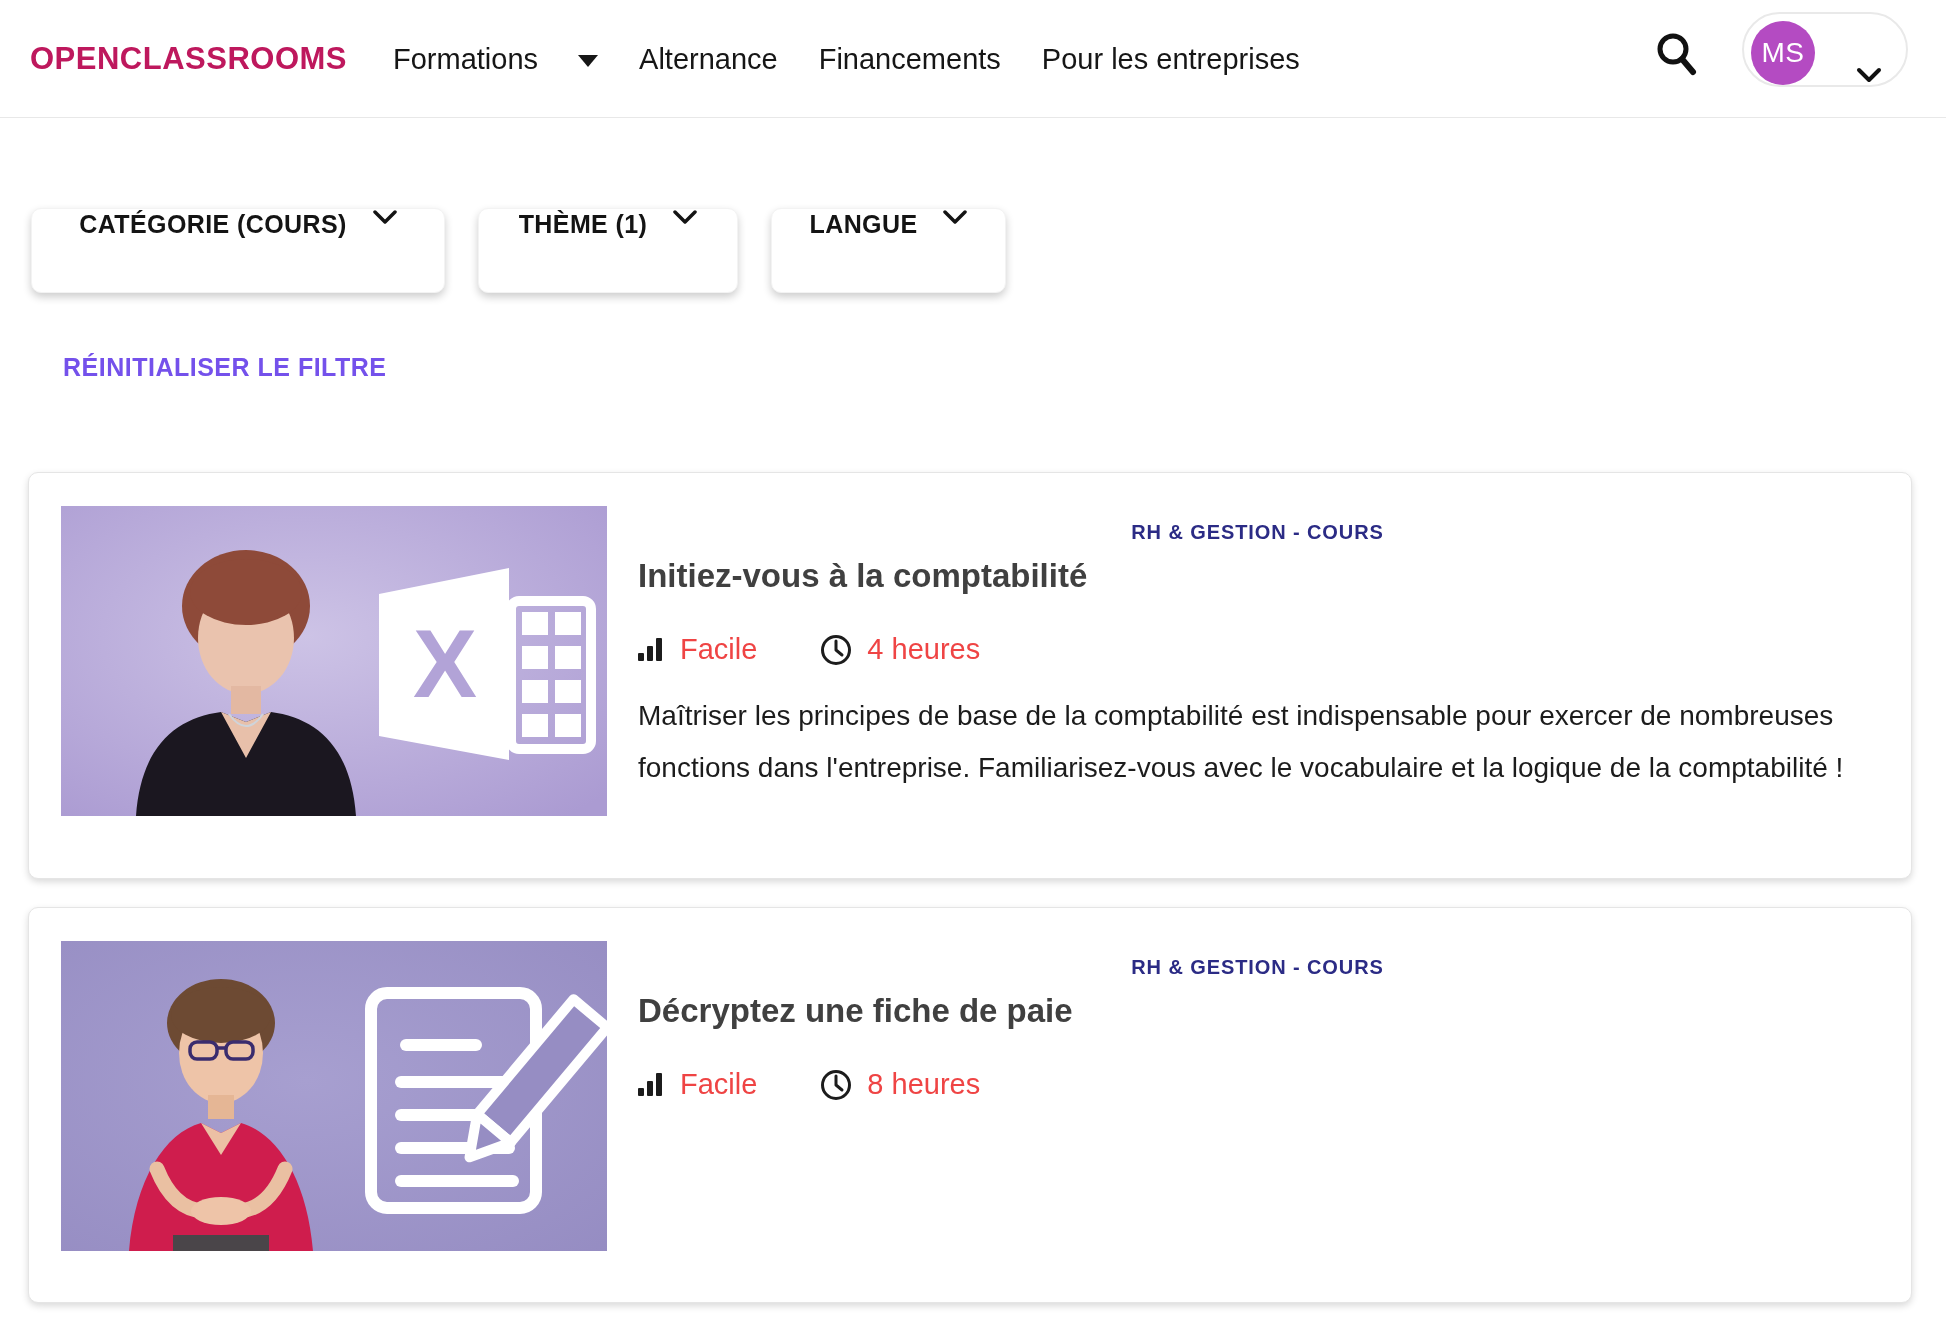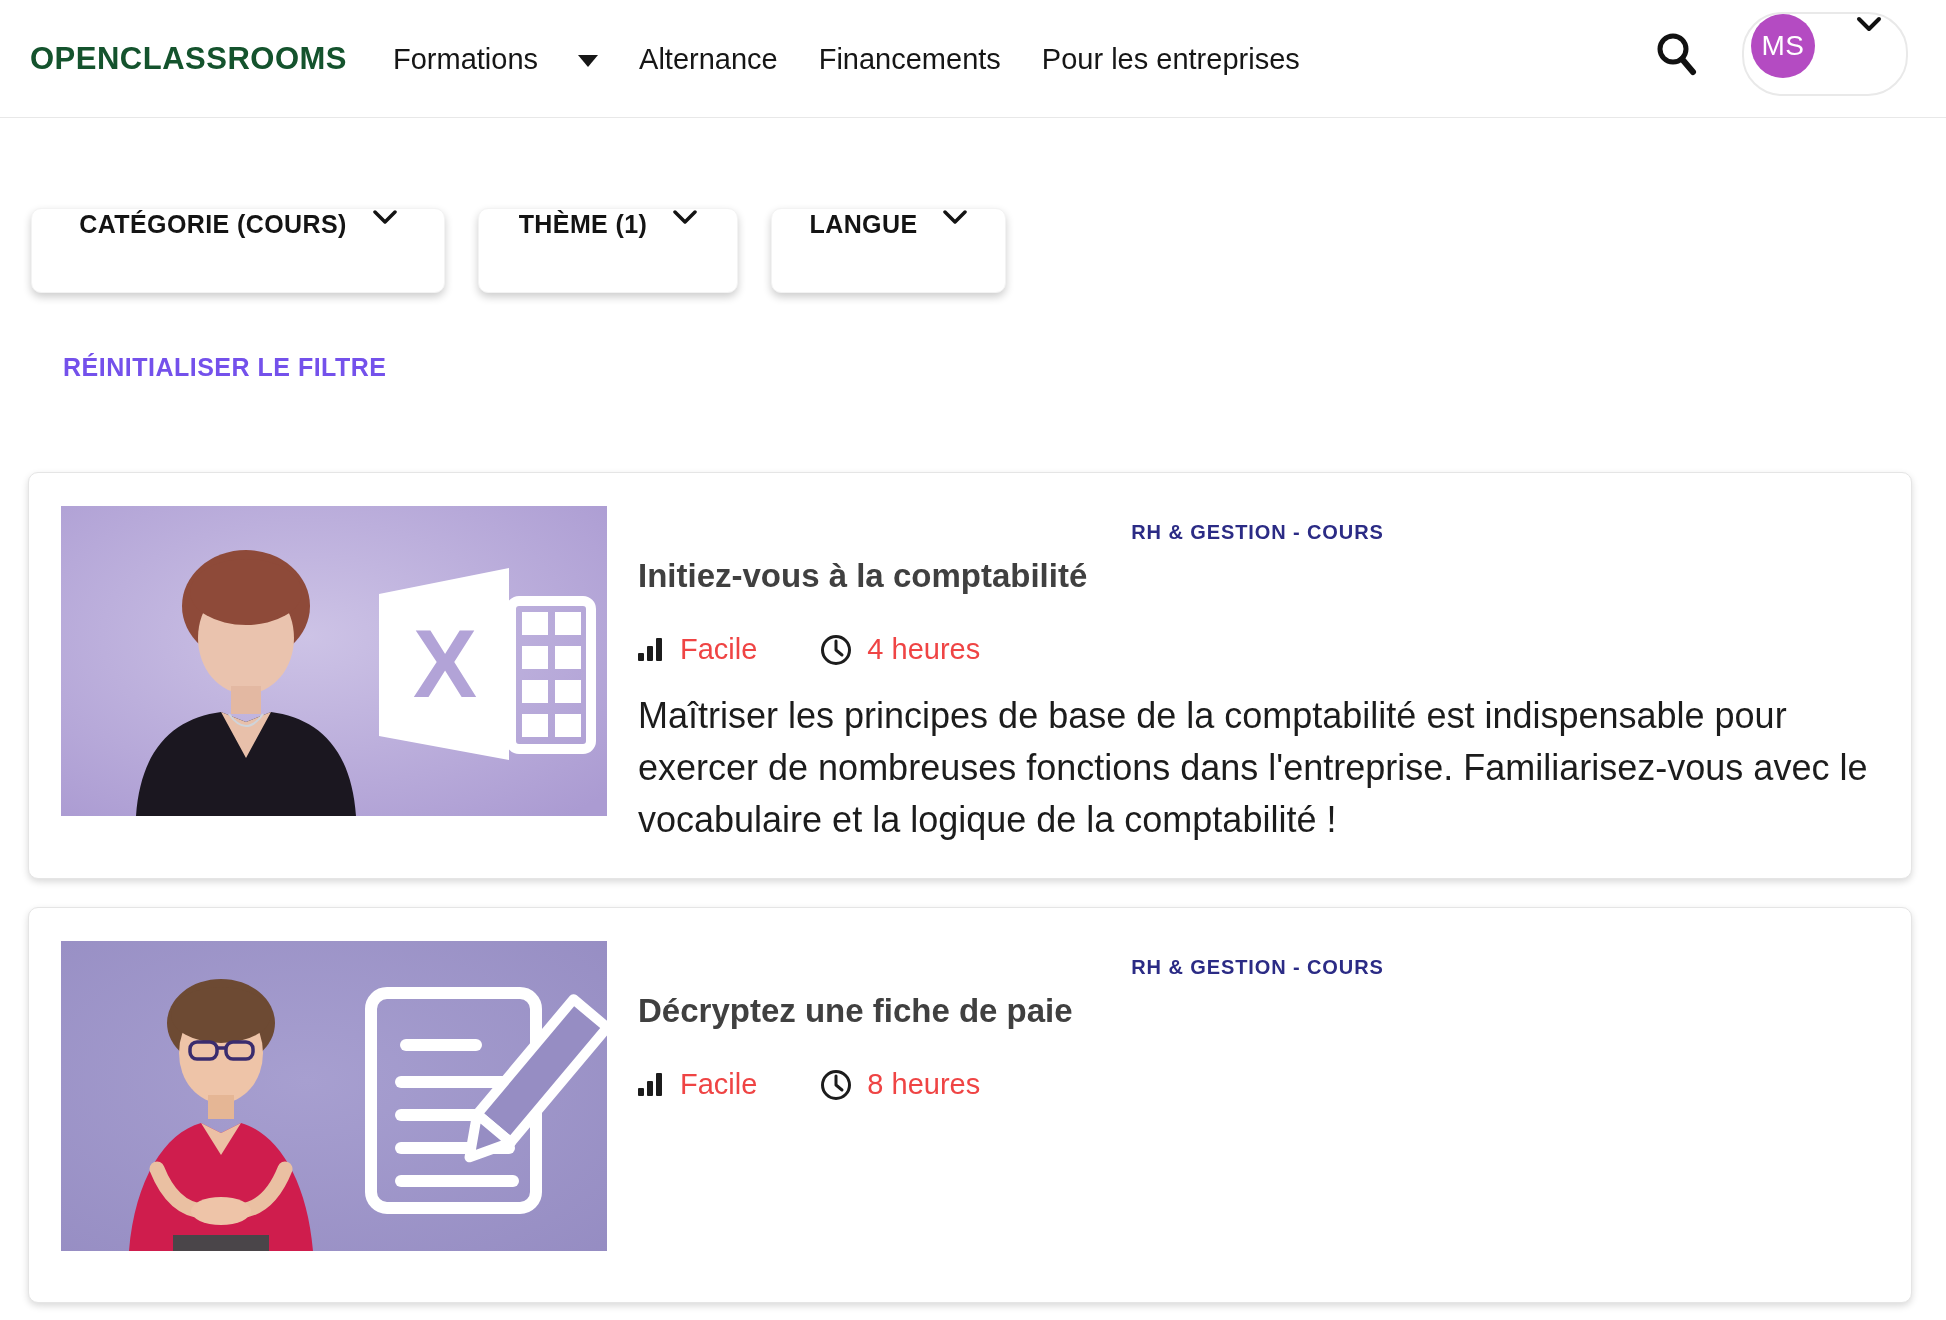--- a/index.html
+++ b/index.html
@@ -9,42 +9,42 @@
     font-family:"Liberation Sans","DejaVu Sans",sans-serif; color:#161616;
   }
 
   
   .header {
     position:absolute; left:0; top:0; width:1946px; height:118px;
     background:#fff; border-bottom:1px solid #e8e8e8;
   }
   .logo {
     position:absolute; left:30px; top:50%; transform:translateY(-50%);
-    font-size:31px; font-weight:800; letter-spacing:.5px; color:#14532d; cursor:pointer;
+    font-size:31px; font-weight:800; letter-spacing:.5px; color:#be185d; cursor:pointer;
     white-space:nowrap;
   }
   .nav {
     position:absolute; left:393px; top:0; height:118px;
     display:flex; align-items:center; gap:41px; font-size:29px; color:#161616;
   }
   .nav-item { display:flex; align-items:center; cursor:pointer; white-space:nowrap;gap:17px; }
   .caret-down {
     width:0; height:0; margin-left:23px; margin-top:4px;
     border-left:10px solid transparent; border-right:10px solid transparent;
     border-top:12px solid #161616;
   }
   .search-btn {
     position:absolute; left:1645px; top:22px; width:64px; height:64px;
     display:flex; align-items:center; justify-content:center; cursor:pointer;
     background:none; border:none; padding:0;
   }
   .account-pill {
-    position:absolute; left:1742px; top:12px; width:166px; height:84px;
+    position:absolute; left:1742px; top:12px; width:166px; height:75px;
     border:2px solid #e9e9e9; border-radius:40px; background:#fff;
-    display:flex; align-items:flex-start; padding:0 22px 0 7px; cursor:pointer;
+    display:flex; align-items:flex-end; padding:0 22px 0 7px; cursor:pointer;
   }
   .avatar {
     width:64px; height:64px; border-radius:50%; background:#b44bc2;
     color:#fff; font-size:28px; font-weight:500; letter-spacing:.5px;
     display:flex; align-items:center; justify-content:center; flex:0 0 auto;
   }
   .account-chevron { margin-left:auto; display:flex; }
 
   
   .filters { position:absolute; left:31px; top:208px; display:flex; gap:33px; }
@@ -81,21 +81,21 @@
     margin-top:48px; font-size:20px; font-weight:700; letter-spacing:.9px;
     color:#2b2b85;
     text-align:center;
   }
   .title { margin-top:13px; font-size:33px; font-weight:700; color:#404040; }
   .meta { margin-top:38px; display:flex; align-items:center; font-size:29px; color:#ef4444; }
   .meta .icon { display:flex; align-items:center; }
   .meta .lvl-label { margin-left:15px; }
   .meta .dur-icon { margin-left:63px; }
   .meta .dur-label { margin-left:15px; }
-  .desc { margin-top:24px; font-size:36px; line-height:52px; color:#1c1c1c; max-width:1245px; }
+  .desc { margin-top:24px; font-size:28px; line-height:52px; color:#1c1c1c; max-width:1245px; }
 </style>
 </head>
 <body>
 
 <header class="header">
   <div class="logo">OPENCLASSROOMS</div>
 
   <nav class="nav">
     <div class="nav-item">
       <span>Formations</span>

